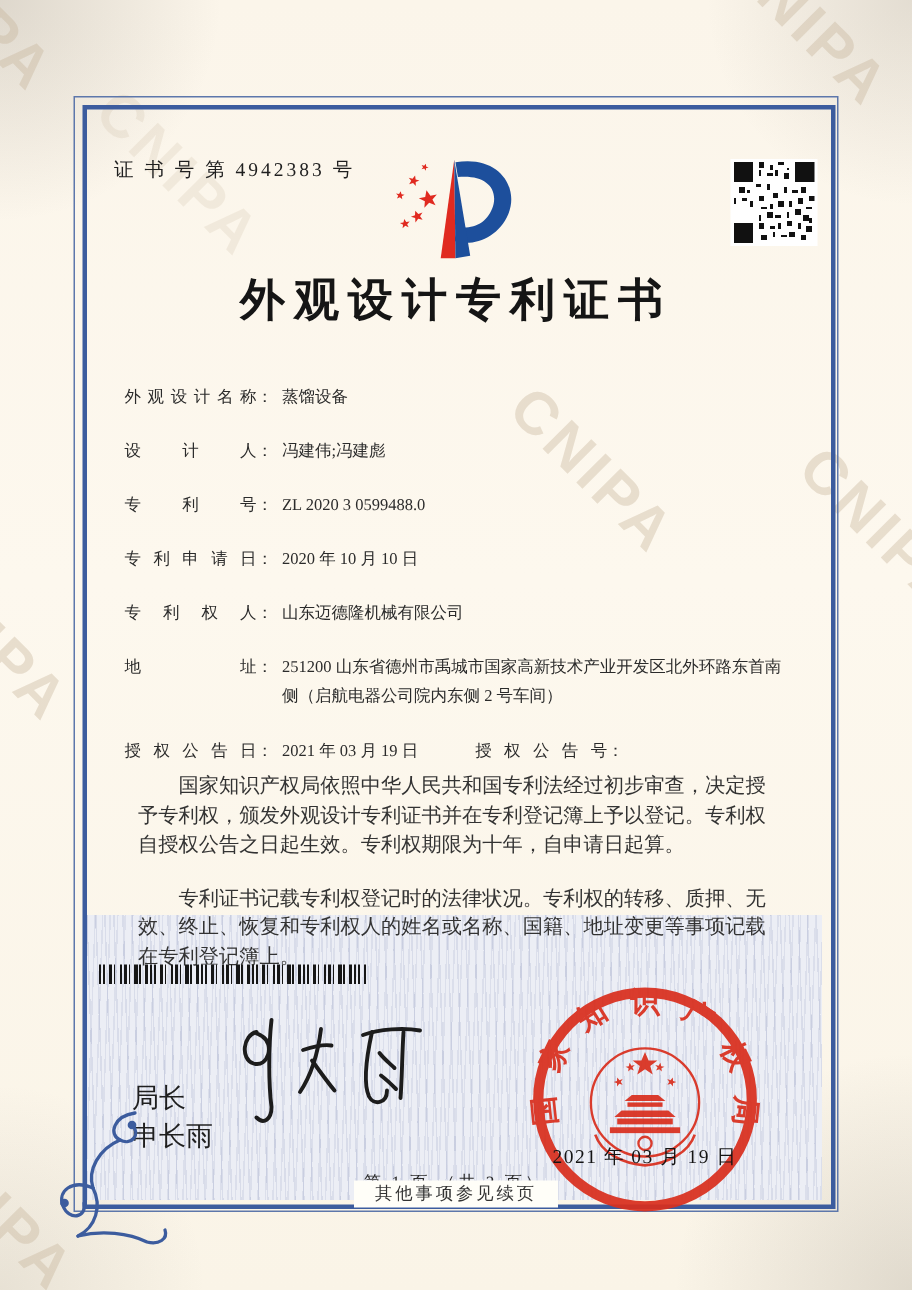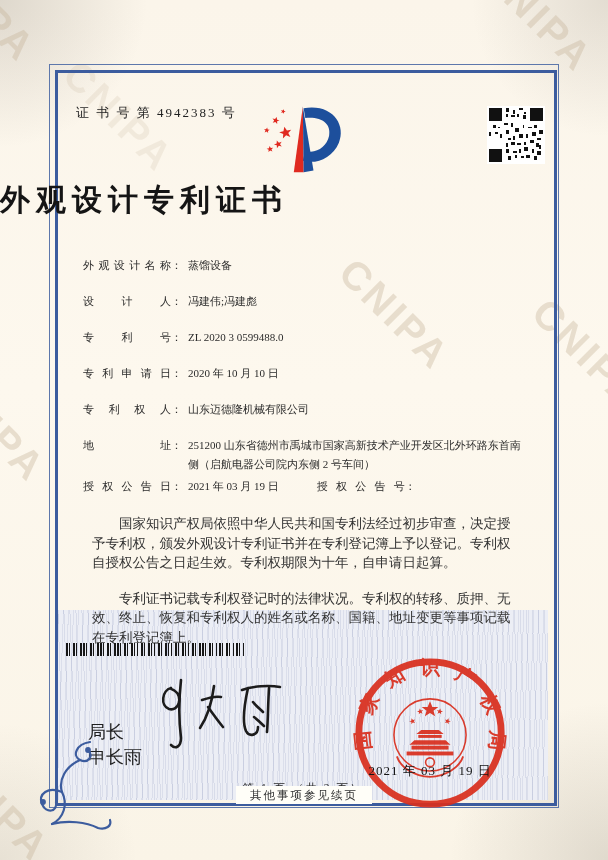--- a/index.html
+++ b/index.html
@@ -29,28 +29,28 @@
     background-color:#eceef5;
     background-image:
       repeating-linear-gradient(88deg, rgba(96,110,162,.14) 0 1px, transparent 1px 6px),
       repeating-linear-gradient(92deg, rgba(96,110,162,.12) 0 1px, transparent 1px 5px);
   }
   .cert-no{position:absolute;left:76px;top:104px;z-index:3;font-size:13px;letter-spacing:2px;color:#1f1f1f;}
   .logo{position:absolute;left:252px;top:100px;width:100px;height:82px;z-index:3;}
   .qr{position:absolute;left:487px;top:106px;width:54px;height:54px;z-index:3;background:#fff;padding:2px;}
   .title{
     position:absolute;left:0;top:180px;width:608px;z-index:3;
-    text-align:left;font-size:30px;font-weight:bold;letter-spacing:6px;color:#151515;
+    text-align:center;font-size:30px;font-weight:bold;letter-spacing:6px;color:#151515;
   }
   .fields{position:absolute;left:83px;top:256px;width:452px;z-index:3;font-size:11px;line-height:19px;}
   .frow{margin-bottom:17px;display:flex;align-items:flex-start;}
   .flabel{display:inline-block;width:88px;text-align:justify;text-align-last:justify;flex:0 0 88px;}
   .fcolon{flex:0 0 auto;}
   .fvalue{margin-left:6px;}
-  .frow.addr{margin-bottom:3px;}
+  .frow.addr{margin-bottom:18px;}
   .frow.addr .fvalue{width:340px;}
   .pair2{margin-left:38px;display:inline-flex;}
   .paras{position:absolute;left:76px;top:498px;width:458px;z-index:3;font-size:13.5px;line-height:19.5px;color:#333;}
   .paras p{margin:16px;text-indent:2em;}
   .barcode{
     position:absolute;left:66px;top:643px;width:178px;height:13px;z-index:3;
     background-image:repeating-linear-gradient(90deg,
       #161616 0 1.5px,transparent 1.5px 3px,
       #161616 3px 4px,transparent 4px 6.5px,
       #161616 6.5px 9px,transparent 9px 10px,

